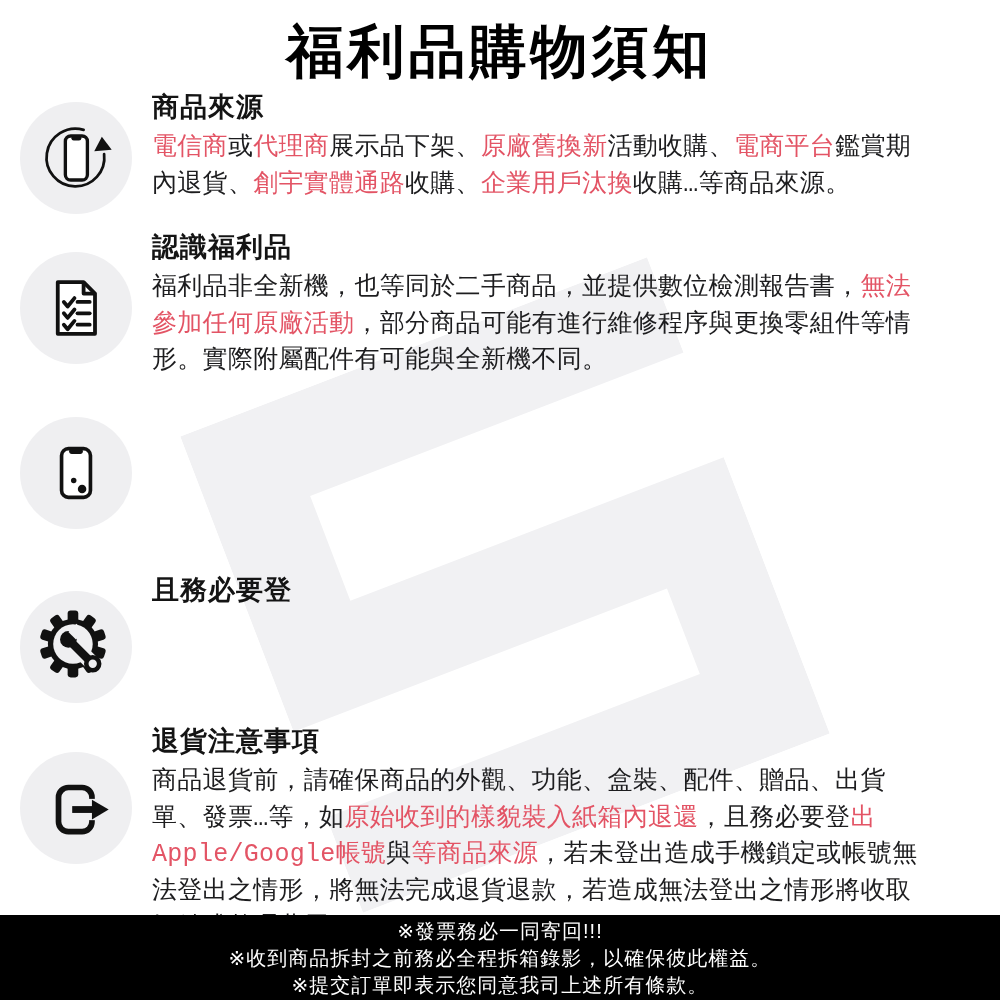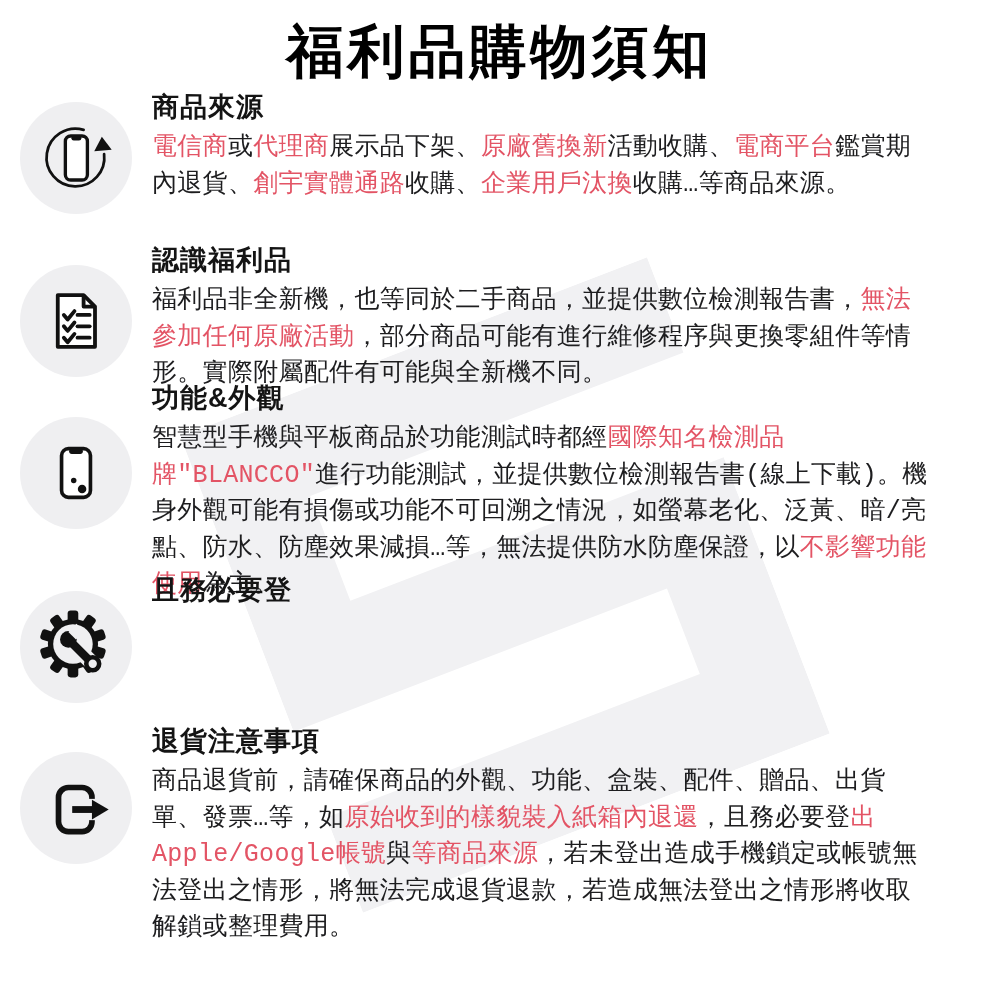--- a/index.html
+++ b/index.html
@@ -10,21 +10,21 @@
   }
   
   .watermark{position:absolute;left:255px;top:330px;width:500px;height:510px;
     transform:rotate(-21deg);z-index:0;pointer-events:none;}
   .watermark svg{width:100%;height:100%;}
   .title{
     position:absolute;top:14px;left:0;width:100%;margin:0;text-align:center;
     font-size:57px;font-weight:900;letter-spacing:4px;color:#000;z-index:1;
   }
   .row{position:absolute;left:0;width:940px;display:flex;z-index:1;}
-  .s1{top:90px}.s2{top:243px}.s3{top:381px}.s4{top:573px}.s5{top:724px}
+  .s1{top:90px}.s2{top:230px}.s3{top:381px}.s4{top:573px}.s5{top:724px}
   .icon-col{width:152px;flex:none;display:flex;justify-content:center;align-items:flex-start;}
   .icon-circle{width:112px;height:112px;border-radius:50%;background:#efeff1;
     display:flex;align-items:center;justify-content:center;}
   .s1 .icon-circle{margin-top:12px}
   .s2 .icon-circle{margin-top:22px}
   .s3 .icon-circle{margin-top:36px}
   .s4 .icon-circle{margin-top:18px}
   .s5 .icon-circle{margin-top:28px}
   .icon-circle svg{width:76px;height:76px;}
   .text-col{flex:1;padding-right:12px;}
@@ -94,24 +94,20 @@
     <div class="icon-col">
       <div class="icon-circle">
         <svg viewBox="0 0 100 100">
           <rect x="31" y="18" width="38" height="64" rx="9" fill="#fff" stroke="#111" stroke-width="4.8"></rect>
           <rect x="41" y="18" width="18" height="7" rx="3.5" fill="#111"></rect>
           <circle cx="47" cy="60" r="3.6" fill="#111"></circle>
           <circle cx="58" cy="71" r="5.6" fill="#111"></circle>
         </svg>
       </div>
     </div>
-    <div class="text-col">
-      <h2>功能&amp;外觀</h2>
-      <p><span>智慧型手機與平板商品於功能測試時都經</span><span class="accent">國際知名檢測品牌"BLANCCO"</span><span>進行功能測試，並提供數位檢測報告書(線上下載)。機身外觀可能有損傷或功能不可回溯之情況，如螢幕老化、泛黃、暗/亮點、防水、防塵效果減損…等，無法提供防水防塵保證，以</span><span class="accent">不影響功能使用</span><span>為主。</span></p>
-    </div>
   </section>
 
   <section class="row s4">
     <div class="icon-col">
       <div class="icon-circle">
         <svg viewBox="0 0 100 100">
           <g fill="#111">
             <g transform="rotate(0 46 46)">
                 <rect x="39" y="2" width="14" height="16" rx="4"></rect>
               </g>
@@ -170,14 +166,19 @@
           <polygon points="71,39 93,52 71,65" fill="#111"></polygon>
         </svg>
       </div>
     </div>
     <div class="text-col">
       <h2>退貨注意事項</h2>
       <p><span>商品退貨前，請確保商品的外觀、功能、盒裝、配件、贈品、出貨單、發票…等，如</span><span class="accent">原始收到的樣貌裝入紙箱內退還</span><span>，且務必要登</span><span class="accent">出Apple/Google帳號</span><span>與</span><span class="accent">等商品來源</span><span>，若未登出造成手機鎖定或帳號無法登出之情形，將無法完成退貨退款，若造成無法登出之情形將收取解鎖或整理費用。</span></p>
     </div>
   </section>
 
+  <footer class="footer">
+    <div>※發票務必一同寄回!!!</div>
+    <div>※收到商品拆封之前務必全程拆箱錄影，以確保彼此權益。</div>
+    <div>※提交訂單即表示您同意我司上述所有條款。</div>
+  </footer>
 
 </div>
 
 </body></html>

